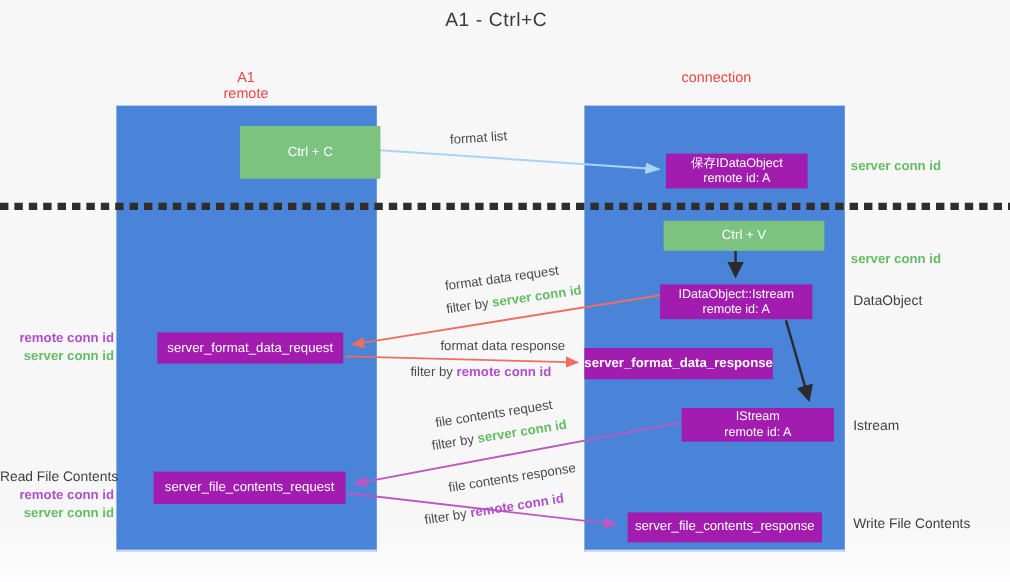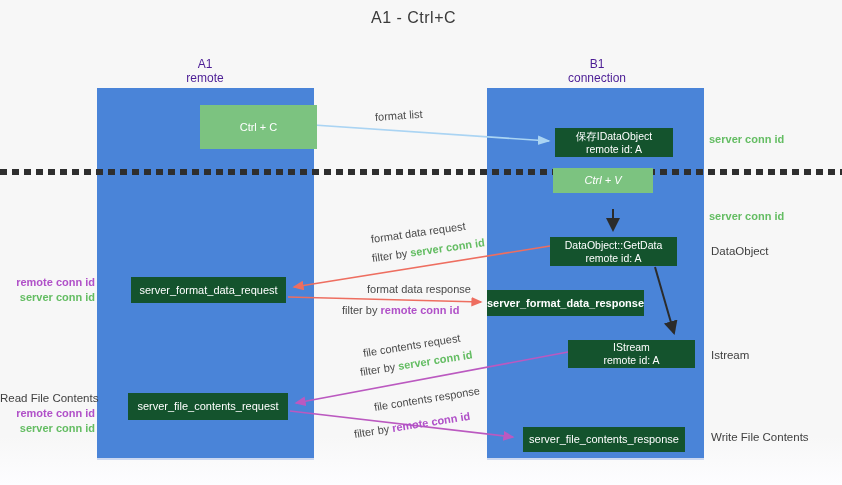--- a/index.html
+++ b/index.html
@@ -18,36 +18,36 @@
 
   .lane {
     position:absolute; top:88px; width:217px; height:372px;
     background:#4a84d8; border-bottom:2px solid #ccd8f0;
   }
   .lane-a1 { left:97px; }
   .lane-b1 { left:487px; }
 
   .lane-header {
     position:absolute; top:57px; width:120px; text-align:center;
-    font-size:12px; line-height:14px; color:#4c1d95;
+    font-size:12px; line-height:14px; color:#ef4444;
   }
   .lh-a1 { left:145px; }
   .lh-b1 { left:537px; }
 
   .box {
     position:absolute; display:flex; flex-direction:column;
     align-items:center; justify-content:center;
     color:#fff; text-align:center; font-size:11px; line-height:13px;
   }
   .green  { background:#7cc380; }
-  .orange { background:#14532d; }
+  .orange { background:#a21caf; }
 
   .b-ctrl-c   { left:152px; top:105px; width:117px; height:44px;margin-left:48px; }
   .b-save-do  { left:555px; top:128px; width:118px; height:29px; font-size:10.5px; }
-  .b-ctrl-v   { left:553px; top:168px; width:100px; height:25px;font-style:italic; }
+  .b-ctrl-v   { left:553px; top:184px; width:134px; height:25px; }
   .b-getdata  { left:550px; top:237px; width:127px; height:29px; font-size:10.5px; }
   .b-fmt-req  { left:131px; top:277px; width:155px; height:26px; }
   .b-fmt-resp { left:487px; top:290px; width:157px; height:26px;font-weight:bold; }
   .b-istream  { left:568px; top:340px; width:127px; height:28px; font-size:10.5px; }
   .b-file-req { left:128px; top:393px; width:160px; height:27px; }
   .b-file-resp{ left:523px; top:427px; width:162px; height:25px; }
 
   .sideR { position:absolute; left:709px; font-size:11px; white-space:nowrap; }
   .sideL { position:absolute; left:0; width:95px; text-align:right; font-size:11px; white-space:nowrap; }
   .hl-green  { color:#64bd63; font-weight:bold; }
@@ -71,21 +71,20 @@
 
   <div class="title">
     <div>A1 - Ctrl+C</div>
   </div>
 
   <div class="lane-header lh-a1">
     <div>A1</div>
     <div>remote</div>
   </div>
   <div class="lane-header lh-b1">
-    <div>B1</div>
     <div>connection</div>
   </div>
 
   <div class="lane lane-a1"></div>
   <div class="lane lane-b1"></div>
 
   <svg class="overlay" width="842" height="485">
     <defs>
       <marker id="mblue" markerWidth="9" markerHeight="8" refX="7" refY="3" orient="auto">
         <path d="M0,0 L8,3 L0,6 z" fill="#aad4f3"></path>
@@ -125,21 +124,21 @@
   <div class="box orange b-save-do">
     <span>保存IDataObject</span>
     <span>remote id: A</span>
   </div>
 
   <div class="box green b-ctrl-v">
     <span>Ctrl + V</span>
   </div>
 
   <div class="box orange b-getdata">
-    <span>DataObject::GetData</span>
+    <span>IDataObject::Istream</span>
     <span>remote id: A</span>
   </div>
 
   <div class="box orange b-fmt-req">
     <span>server_format_data_request</span>
   </div>
 
   <div class="box orange b-fmt-resp">
     <span>server_format_data_response</span>
   </div>

